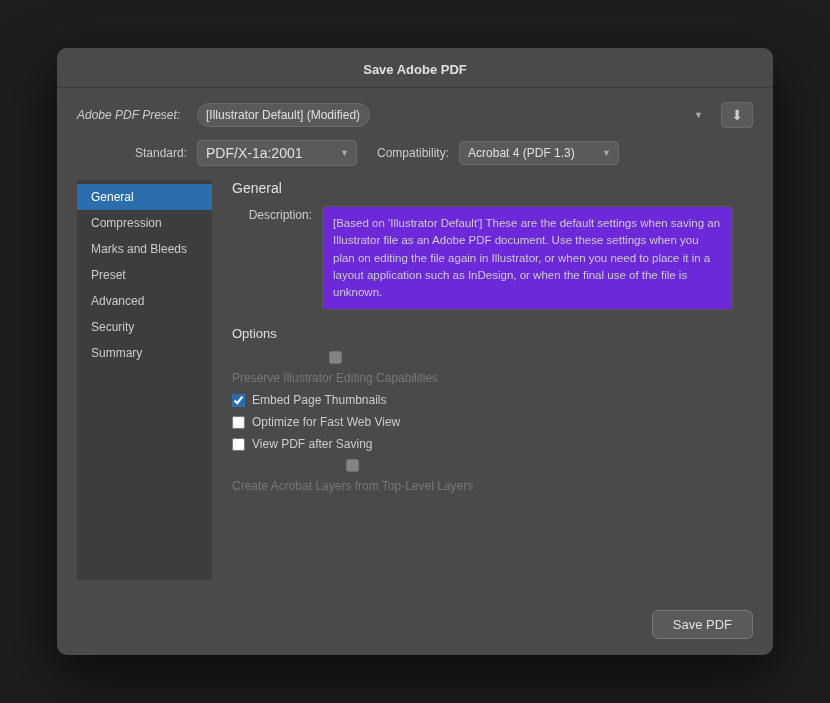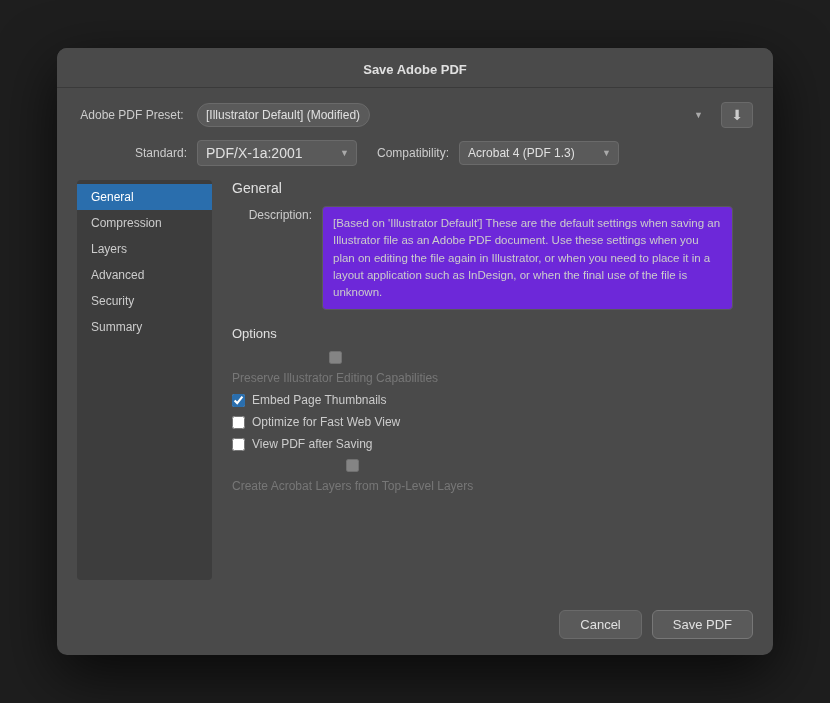--- a/index.html
+++ b/index.html
@@ -42,21 +42,22 @@
       align-items: center;
       margin-bottom: 12px;
       gap: 10px;
     }
 
     .preset-label {
       font-size: 12px;
       color: #ccc;
       white-space: nowrap;
       min-width: 110px;
-      text-align: center;
+      text-align: left;
+      font-style: italic;
     }
 
     .preset-select {
       flex: 1;
       background: #5a5a5a;
       border: 1px solid #6a6a6a;
       border-radius: 12px;
       color: #e0e0e0;
       font-size: 12px;
       padding: 4px 8px;
@@ -335,21 +336,22 @@
       <span class="compat-label">Compatibility:</span>
       <div class="compat-select-wrapper">
         <select class="compat-select"><option>Acrobat 4 (PDF 1.3)</option><option>Acrobat 5 (PDF 1.4)</option><option>Acrobat 6 (PDF 1.5)</option><option>Acrobat 7 (PDF 1.6)</option><option>Acrobat 8 (PDF 1.7)</option></select>
       </div>
     </div>
 
     <div class="main-area">
       <div class="sidebar">
           <div class="sidebar-item active">General</div>
           <div class="sidebar-item">Compression</div>
-          <div class="sidebar-item">Layers</div>
+          <div class="sidebar-item">Marks and Bleeds</div>
+          <div class="sidebar-item">Preset</div>
           <div class="sidebar-item">Advanced</div>
           <div class="sidebar-item">Security</div>
           <div class="sidebar-item">Summary</div>
         </div>
 
       <div class="content-area">
         <div class="section-heading">General</div>
 
         <div class="description-row">
           <span class="desc-label">Description:</span>
@@ -392,16 +394,15 @@
               <input type="checkbox" disabled="" style="">
               <span>Create Acrobat Layers from Top-Level Layers</span>
             </label>
           </div>
         </div>
       </div>
     </div>
   </div>
 
   <div class="dialog-footer">
-    <button class="btn btn-cancel">Cancel</button>
     <button class="btn btn-primary">Save PDF</button>
   </div>
 </div>
 
 </body></html>

